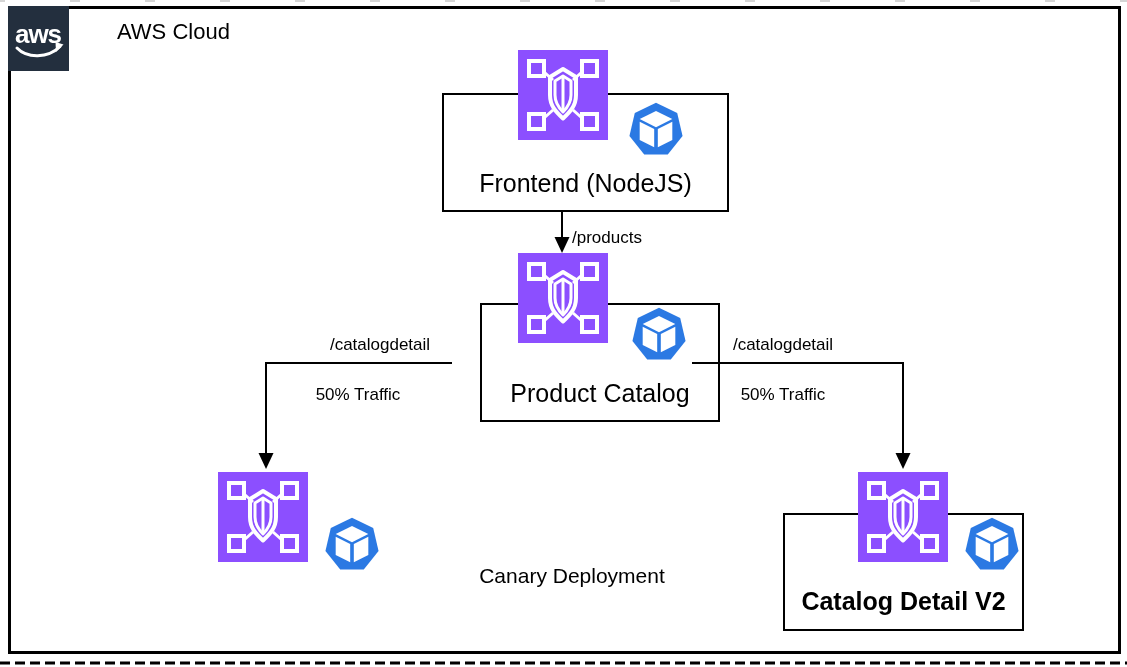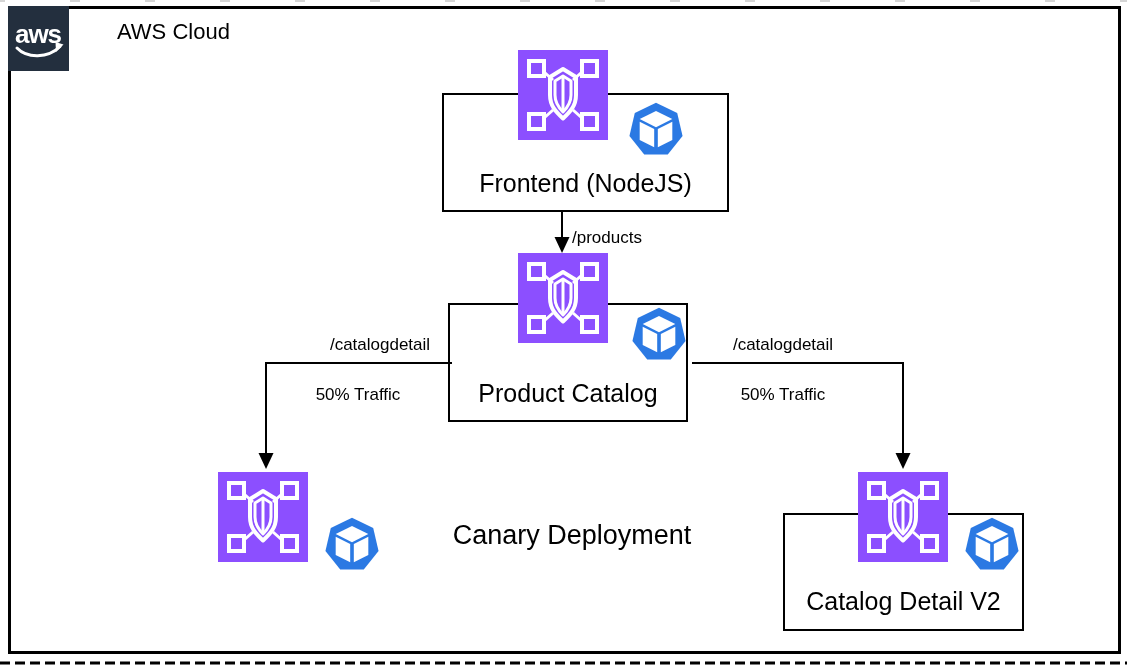--- a/index.html
+++ b/index.html
@@ -19,23 +19,23 @@
 
   .aws-logo{position:absolute;left:8px;top:6px;width:61px;height:65px;
     background:var(--aws-navy);z-index:5;}
   .cloud-label{position:absolute;left:101px;top:19px;font-size:22px;z-index:5;margin-left:16px;}
 
   
   .node{position:absolute;background:#fff;border:2.5px solid var(--line);z-index:1;}
   .node-label{position:absolute;left:0;right:0;bottom:12px;text-align:center;
     font-size:25px;line-height:1.15;}
   .node-frontend{left:442px;top:93px;width:287px;height:119px;}
-  .node-product{left:448px;top:303px;width:240px;height:119px;}
+  .node-product{left:480px;top:303px;width:240px;height:119px;}
   .node-v1{left:143px;top:513px;width:242px;height:118px;}
-  .node-v2{left:783px;top:513px;width:241px;height:118px;}
+  .node-v2{left:783px;top:513px;width:241px;height:118px;font-weight:bold;}
   .node-v1 .node-label,.node-v2 .node-label{bottom:13px;}
 
   
   .icon-abs{position:absolute;z-index:4;display:block;}
   .mesh-frontend{left:518px;top:50px;width:90px;height:90px;}
   .mesh-product{left:518px;top:253px;width:90px;height:90px;}
   .mesh-v1{left:218px;top:472px;width:90px;height:90px;}
   .mesh-v2{left:858px;top:472px;width:90px;height:90px;}
   .pod-frontend{left:627px;top:100px;width:58px;height:58px;}
   .pod-product{left:630px;top:305px;width:58px;height:58px;}
@@ -47,22 +47,22 @@
     z-index:2;pointer-events:none;}
 
   
   .edge-label{position:absolute;font-size:17px;white-space:nowrap;z-index:3;}
   .centered{transform:translateX(-50%);text-align:center;}
   .lbl-products{left:572px;top:228px;}
   .lbl-cd-left{left:380px;top:335px;}
   .lbl-tr-left{left:358px;top:385px;}
   .lbl-cd-right{left:783px;top:335px;}
   .lbl-tr-right{left:783px;top:385px;}
-  .annotation{position:absolute;left:572px;top:520px;transform:translateX(-50%);
-    font-size:27px;white-space:nowrap;z-index:3;}
+  .annotation{position:absolute;left:572px;top:564px;transform:translateX(-50%);
+    font-size:21px;white-space:nowrap;z-index:3;}
 
   svg .stroke-line{stroke:var(--line);stroke-width:2;fill:none;}
   svg .arrowhead{fill:var(--line);}
 </style>
 </head>
 <body>
 
 <svg width="0" height="0" style="position:absolute" aria-hidden="true">
   <defs>
     <symbol id="sym-mesh" viewBox="0 0 90 90">

